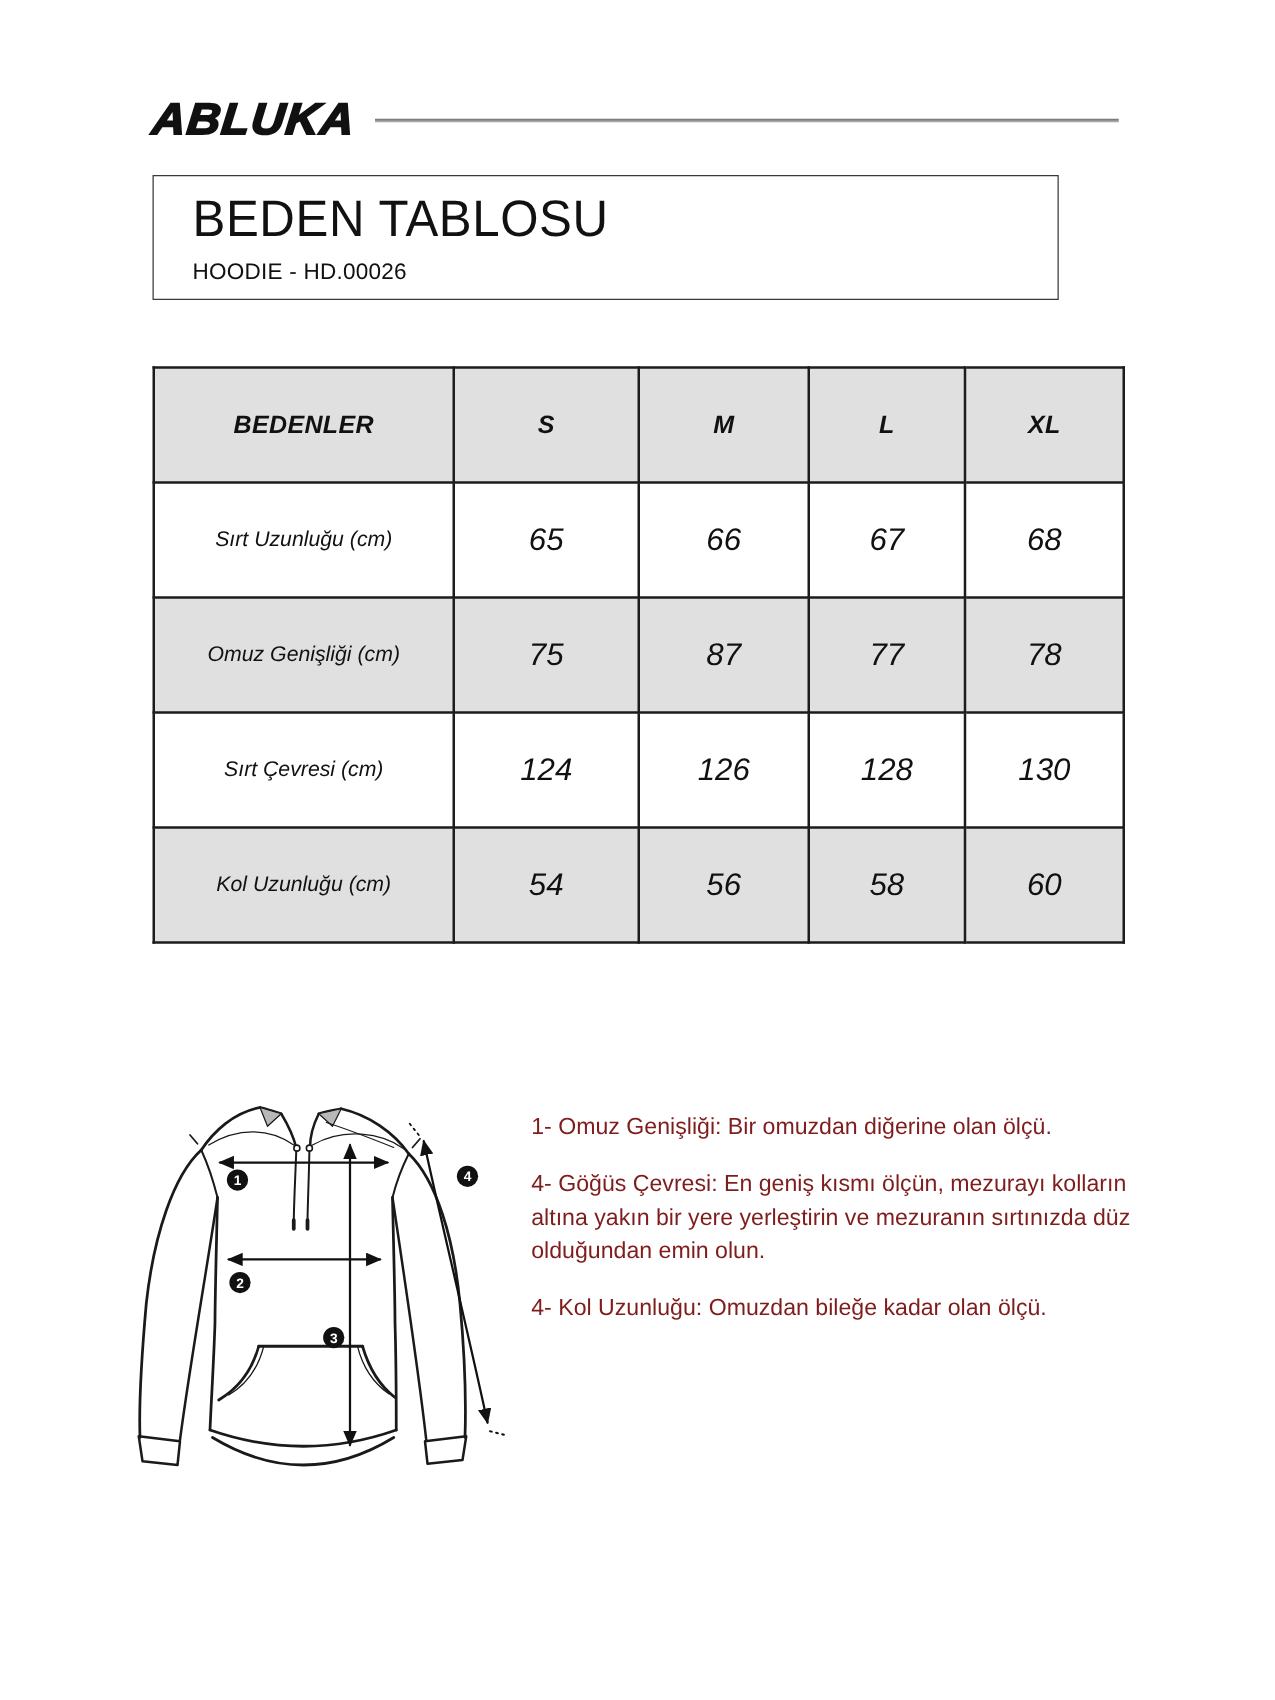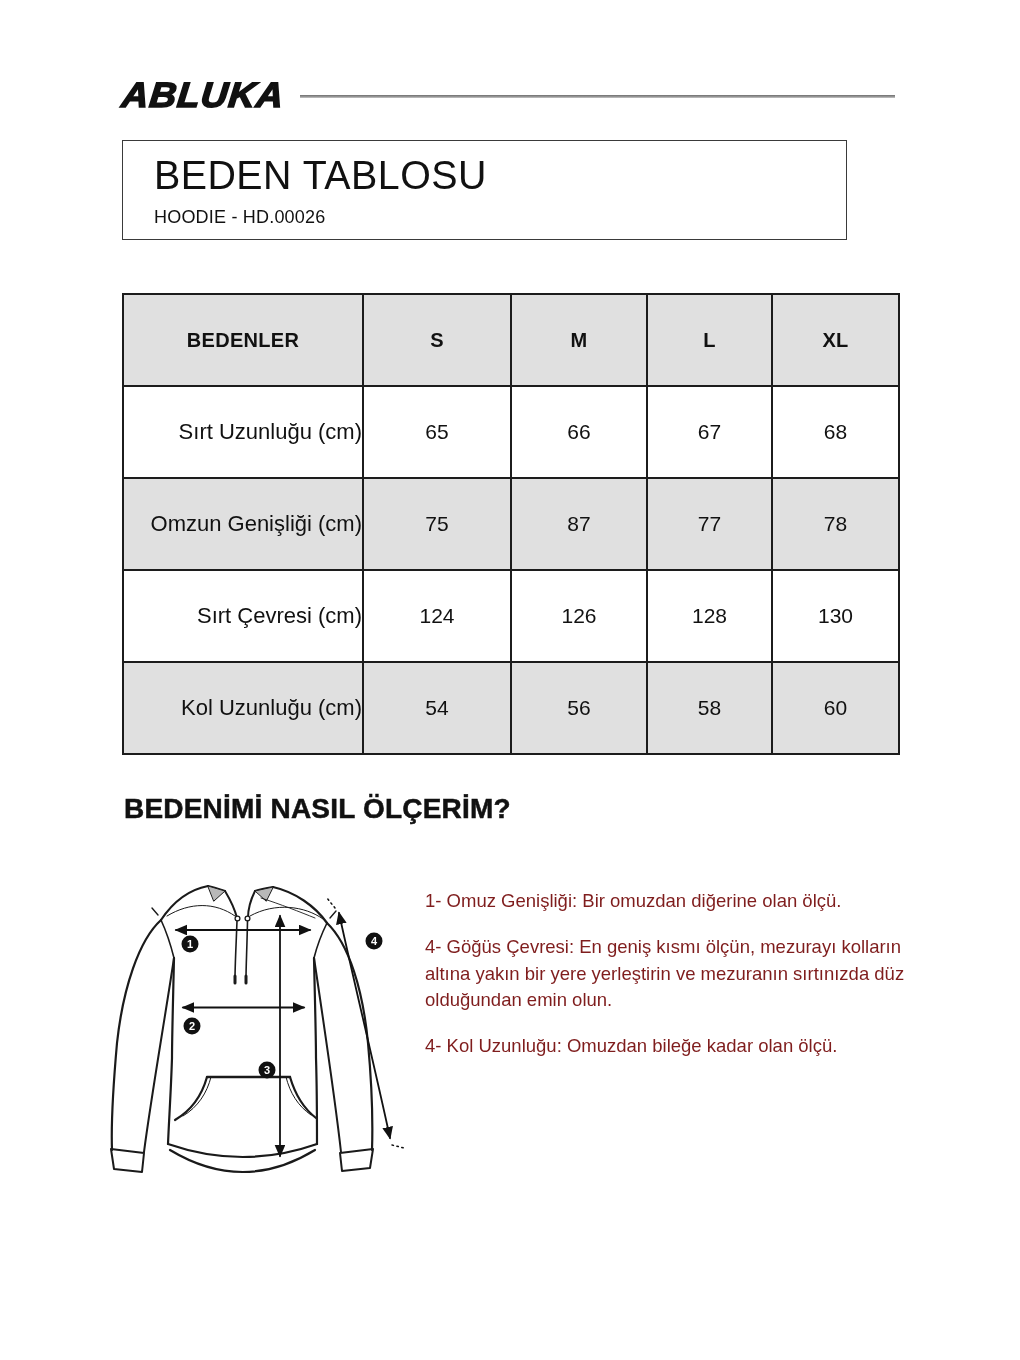--- a/index.html
+++ b/index.html
@@ -45,27 +45,27 @@
   }
   .subtitle{font-size:18px;font-weight:500;margin-top:9px;letter-spacing:0.2px;}
 
   
   table.size-table{
     position:absolute;left:122px;top:293px;width:776px;height:462px;
     border-collapse:collapse;table-layout:fixed;text-align:center;
     background:#fff;
   }
   .size-table th,.size-table td{
-    border:2px solid #1c1c1c;padding:0;vertical-align:middle;
+    border:2px solid #1c1c1c;padding:12px;vertical-align:middle;font-style:italic;
   }
   .size-table tr{height:92px;}
   .size-table .gray{background:var(--stripe-gray);}
   .size-table th{font-size:20px;font-weight:700;letter-spacing:0.3px;}
-  .size-table td.row-label{font-size:22px;font-weight:400;text-align:right;}
-  .size-table td.val{font-size:21px;font-weight:500;}
+  .size-table td.row-label{font-size:17px;font-weight:400;}
+  .size-table td.val{font-size:25px;font-weight:500;}
 
   
   .measure-heading{
     position:absolute;left:124px;top:793px;
     font-size:28px;font-weight:700;letter-spacing:0.2px;
     -webkit-text-stroke:0.5px var(--ink);
   }
   .diagram{position:absolute;left:95px;top:858px;width:320px;height:340px;}
   .instructions{
     position:absolute;left:425px;top:888px;width:490px;
@@ -107,21 +107,21 @@
     </thead>
     <tbody>
       <tr>
         <td class="row-label">Sırt Uzunluğu (cm)</td>
         <td class="val">65</td>
         <td class="val">66</td>
         <td class="val">67</td>
         <td class="val">68</td>
       </tr>
       <tr>
-        <td class="row-label gray">Omzun Genişliği (cm)</td>
+        <td class="row-label gray">Omuz Genişliği (cm)</td>
         <td class="val gray">75</td>
         <td class="val gray">87</td>
         <td class="val gray">77</td>
         <td class="val gray">78</td>
       </tr>
       <tr>
         <td class="row-label">Sırt Çevresi (cm)</td>
         <td class="val">124</td>
         <td class="val">126</td>
         <td class="val">128</td>
@@ -130,21 +130,20 @@
       <tr>
         <td class="row-label gray">Kol Uzunluğu (cm)</td>
         <td class="val gray">54</td>
         <td class="val gray">56</td>
         <td class="val gray">58</td>
         <td class="val gray">60</td>
       </tr>
     </tbody>
   </table>
 
-  <div class="measure-heading">BEDENİMİ NASIL ÖLÇERİM?</div>
 
   <div class="diagram">
     <svg width="320" height="340" viewBox="0 0 320 340" xmlns="http://www.w3.org/2000/svg">
       <defs>
         <marker id="ah" markerWidth="9" markerHeight="9" refX="6.2" refY="3" orient="auto-start-reverse">
           <path d="M0,0 L7,3 L0,6 Z" fill="#111"></path>
         </marker>
       </defs>
       <g fill="none" stroke="#1a1a1a" stroke-linecap="round" stroke-linejoin="round">
 

